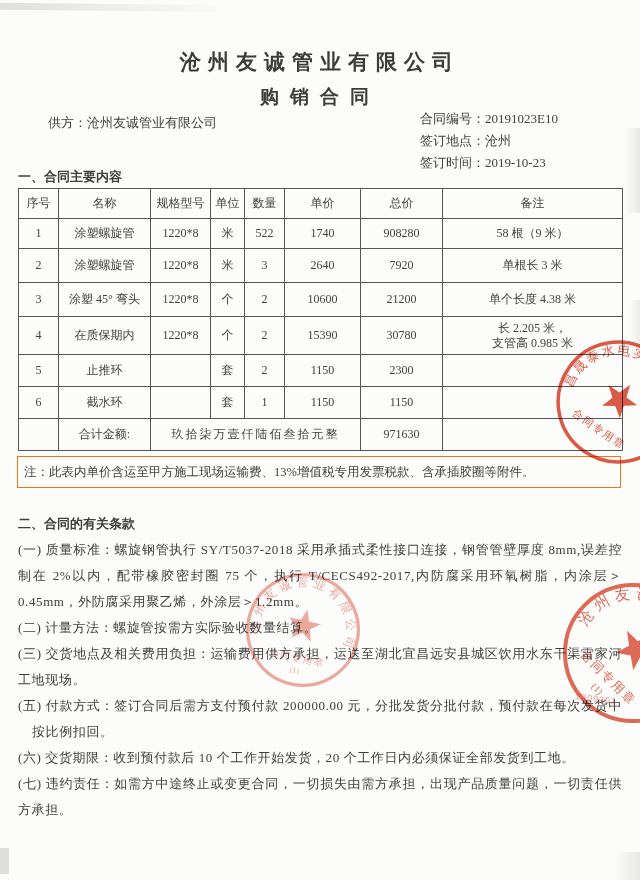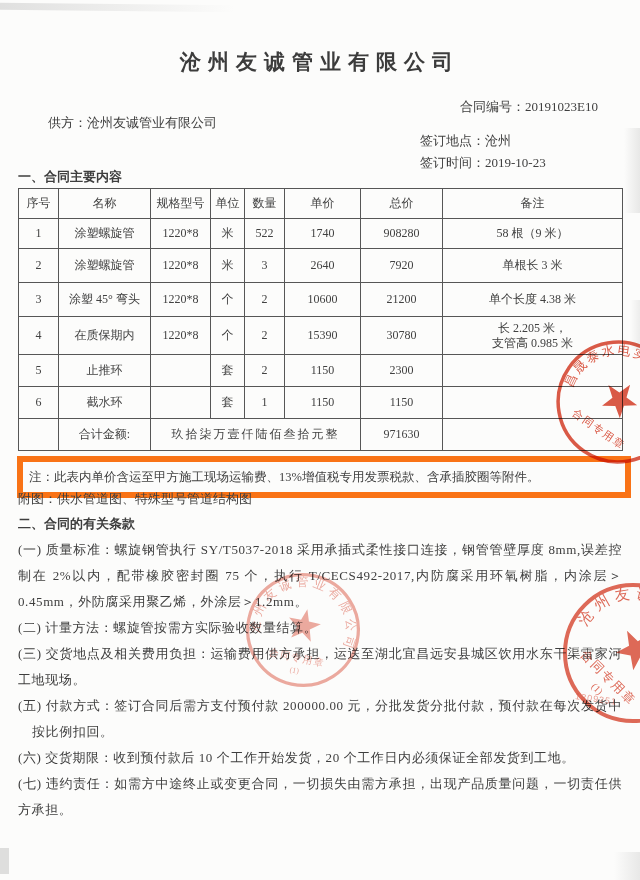--- a/index.html
+++ b/index.html
@@ -18,21 +18,21 @@
   .smudge-br{position:absolute;right:0;top:852px;width:26px;height:28px;background:linear-gradient(270deg,rgba(160,160,160,.22),rgba(160,160,160,0));}
 
   .title{position:absolute;top:48px;left:0;width:100%;text-align:center;
     font-size:21px;font-weight:600;letter-spacing:7px;color:#3c3c3c;}
   .subtitle{position:absolute;top:84px;left:0;width:100%;text-align:center;
     font-size:19px;font-weight:600;letter-spacing:11px;color:#3c3c3c;}
 
   .line{position:absolute;font-size:13px;white-space:nowrap;}
   .supplier-line{left:8px;top:114px;margin-left:40px;}
   .buyer-line{left:18px;top:147px;}
-  .meta-no{left:420px;top:98px;margin-left:40px;}
+  .meta-no{left:420px;top:110px;}
   .meta-place{left:420px;top:132px;}
   .meta-date{left:420px;top:154px;}
   .sec1-head{left:18px;top:168px;font-weight:600;}
   .sec2-head{left:18px;top:515px;font-weight:600;}
   .attach-line{left:18px;top:490px;}
 
   table.items{
     position:absolute;left:18px;top:188px;width:604px;
     border-collapse:collapse;table-layout:fixed;
     font-size:12px;color:#414141;
@@ -40,21 +40,21 @@
   table.items th,table.items td{
     border:1px solid #565656;text-align:center;vertical-align:middle;
     padding:1px 2px;font-weight:normal;overflow:hidden;
   }
   table.items thead tr{height:30px;}
   td.remark{white-space:pre-line;line-height:15px;}
   td.amount-cn{letter-spacing:2px;}
 
   .note-box{
     position:absolute;left:17px;top:456px;width:590px;
-    border:6px solid #f97316;padding:7px 6px 7px 6px;
+    border:1px solid #f97316;padding:7px 6px 7px 6px;
     font-size:12.5px;line-height:16px;color:#414141;
   }
   .clauses{
     position:absolute;left:18px;top:537px;width:604px;
     font-size:13px;line-height:26px;color:#3e3e3e;
     text-align:justify;letter-spacing:.6px;
   }
   .clauses p{margin:0;}
   .clauses p:nth-child(4){padding-left:14px;text-indent:-14px;}
 
@@ -73,20 +73,21 @@
 
 <div class="page">
 
   <div class="streak-top"></div>
   <div class="smudge-right1"></div>
   <div class="smudge-right2"></div>
   <div class="smudge-bl"></div>
   <div class="smudge-br"></div>
 
   <div class="title">沧州友诚管业有限公司</div>
+  <div class="subtitle">购销合同</div>
 
   <div class="line supplier-line"><span>供方：</span><span>沧州友诚管业有限公司</span></div>
 
   <div class="line meta-no"><span>合同编号：</span><span>20191023E10</span></div>
   <div class="line meta-place"><span>签订地点：</span><span>沧州</span></div>
   <div class="line meta-date"><span>签订时间：</span><span>2019-10-23</span></div>
 
   <div class="line sec1-head">一、合同主要内容</div>
 
   <table class="items">
@@ -178,21 +179,20 @@
         <td></td>
         <td>合计金额:</td>
         <td colspan="4" class="amount-cn">玖拾柒万壹仟陆佰叁拾元整</td>
         <td>971630</td>
         <td></td>
       </tr>
     </tbody>
   </table>
 
   <div class="note-box">注：此表内单价含运至甲方施工现场运输费、13%增值税专用发票税款、含承插胶圈等附件。</div>
-  <div class="line attach-line">附图：供水管道图、特殊型号管道结构图</div>
   <div class="line sec2-head">二、合同的有关条款</div>
 
   <div class="clauses">
     <p>(一) 质量标准：螺旋钢管执行 SY/T5037-2018 采用承插式柔性接口连接，钢管管壁厚度 8mm,误差控制在 2%以内，配带橡胶密封圈 75 个，执行 T/CECS492-2017,内防腐采用环氧树脂，内涂层＞0.45mm，外防腐采用聚乙烯，外涂层＞1.2mm。</p>
     <p>(二) 计量方法：螺旋管按需方实际验收数量结算。</p>
     <p>(三) 交货地点及相关费用负担：运输费用供方承担，运送至湖北宜昌远安县城区饮用水东干渠雷家河工地现场。</p>
     <p>(五) 付款方式：签订合同后需方支付预付款 200000.00 元，分批发货分批付款，预付款在每次发货中按比例扣回。</p>
     <p>(六) 交货期限：收到预付款后 10 个工作开始发货，20 个工作日内必须保证全部发货到工地。</p>
     <p>(七) 违约责任：如需方中途终止或变更合同，一切损失由需方承担，出现产品质量问题，一切责任供方承担。</p>
   </div>

